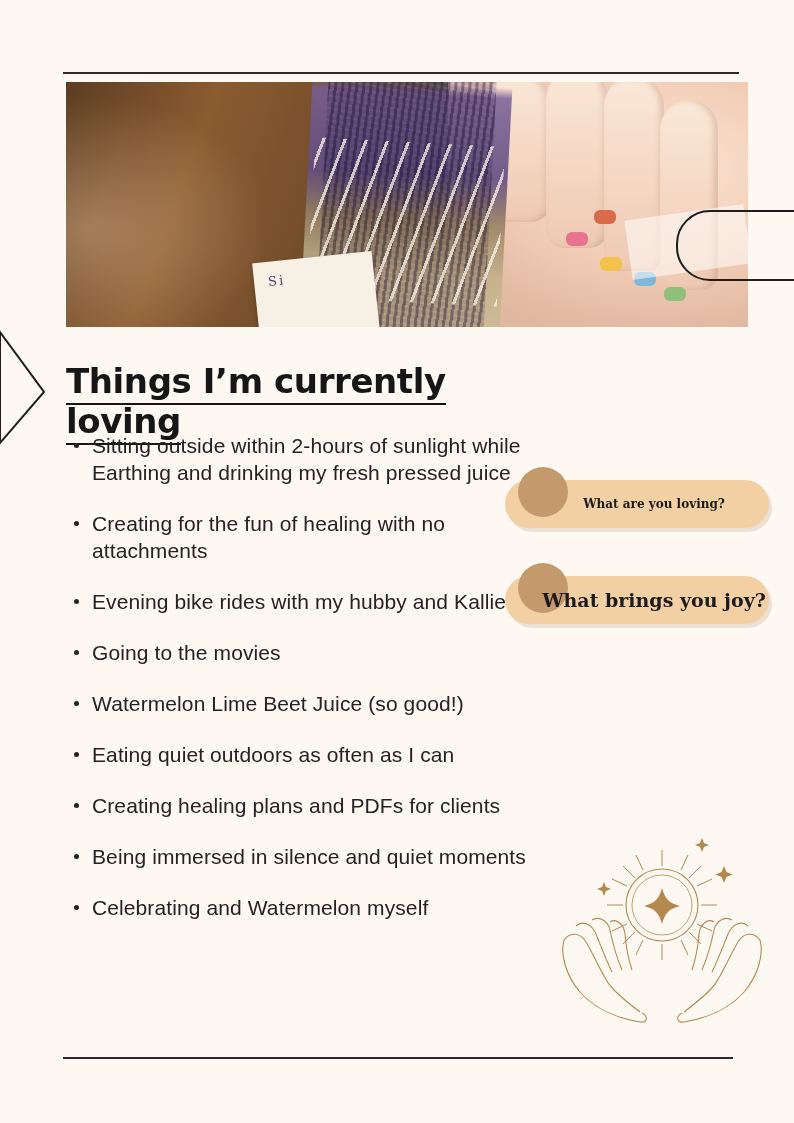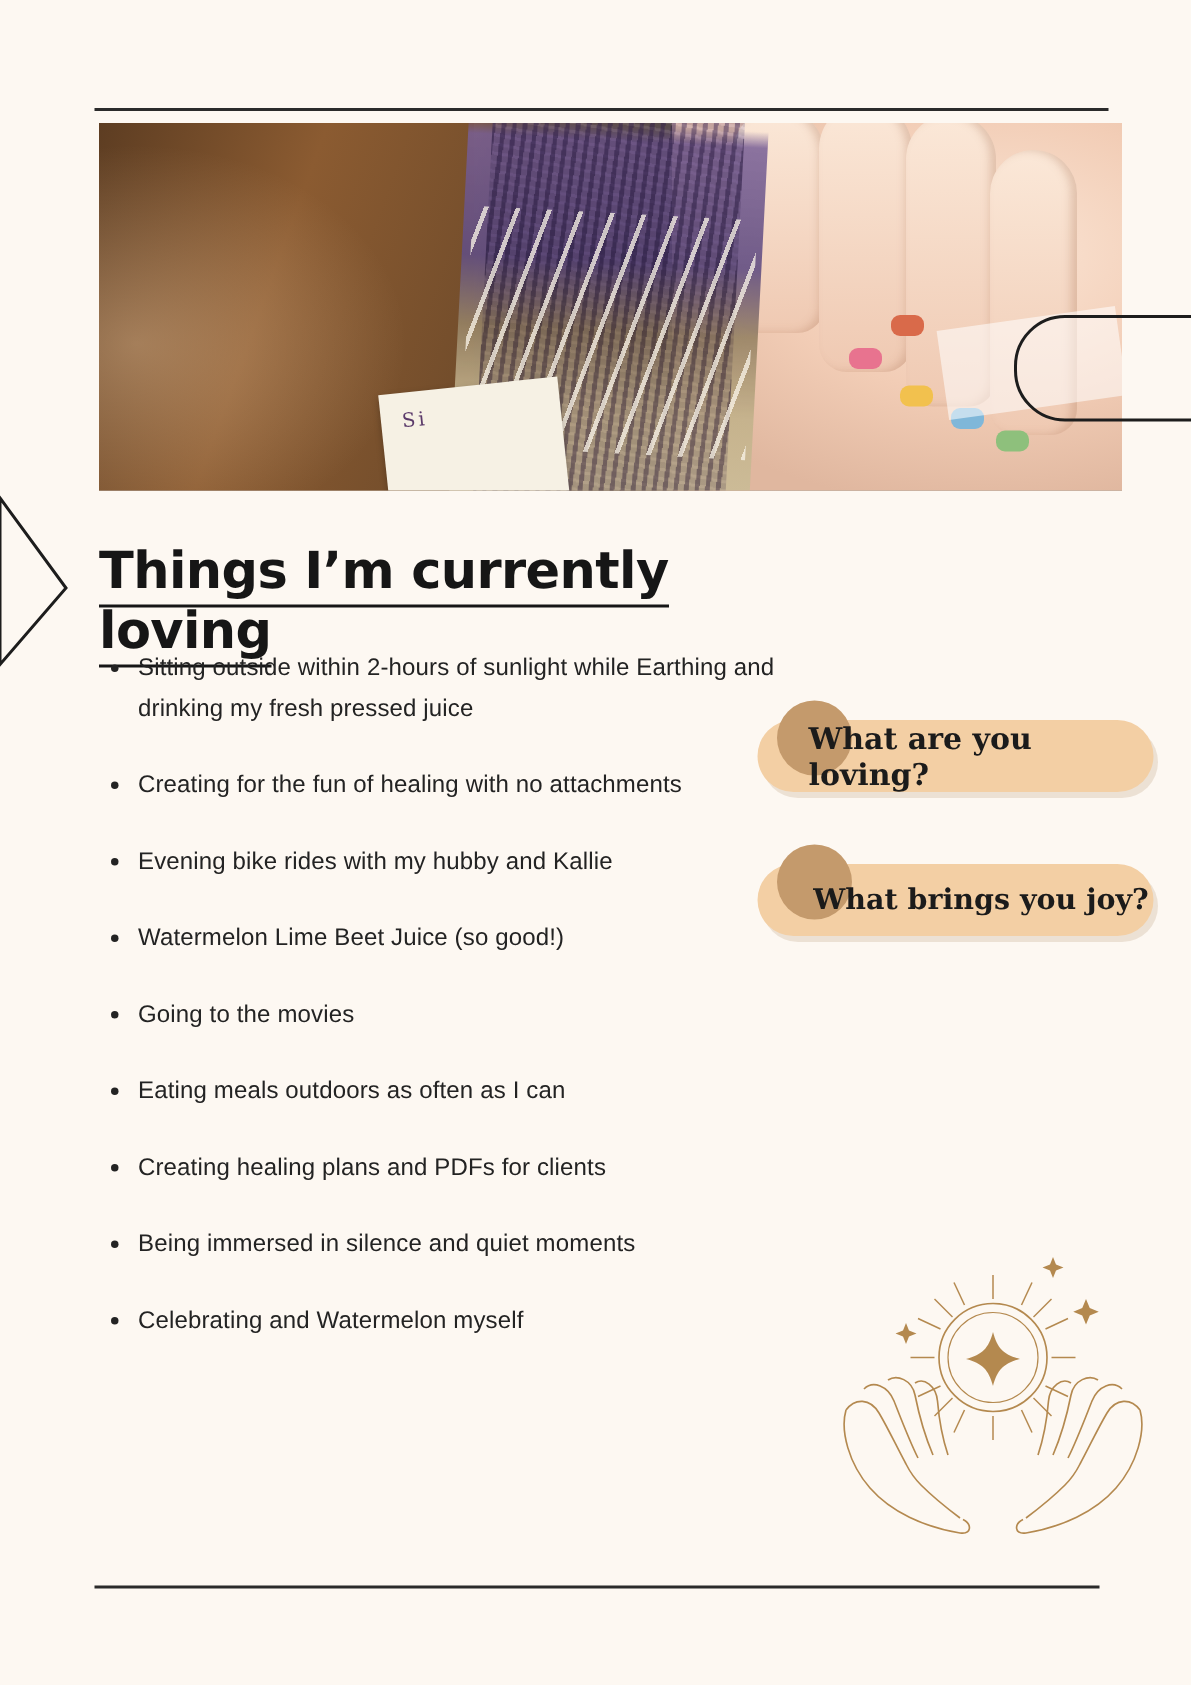--- a/index.html
+++ b/index.html
@@ -189,21 +189,21 @@
     position: absolute;
     left: 66px;
     top: 432px;
     width: 440px;
     margin: 0;
     padding: 0 0 0 26px;
     list-style: none;
   }
   .list li {
     position: relative;
-    font-size: 16px;
+    font-size: 21px;
     line-height: 27px;
     color: #232323;
     margin-bottom: 24px;
     letter-spacing: .1px;
   }
   .list li::before {
     content: "";
     position: absolute;
     left: -18px;
     top: 11px;
@@ -252,21 +252,21 @@
     height: 48px;
     display: flex;
     align-items: center;
     justify-content: center;
     font-family: "DejaVu Serif", serif;
     font-weight: 700;
     color: #1b1b1b;
     padding-left: 34px;
     box-sizing: border-box;
   }
-  .qbtn.q1 .qlabel { font-size: 20px; }
+  .qbtn.q1 .qlabel { font-size: 12px; }
   .qbtn.q2 .qlabel { font-size: 14px; }
   .qbtn.q3 .qlabel { font-size: 19px; }
 
   
   .sun-art {
     position: absolute;
     left: 552px;
     top: 820px;
     width: 220px;
     height: 215px;
@@ -307,23 +307,23 @@
 
 <h1 class="heading">
   <span>Things I’m currently</span><br>
   <span>loving</span>
 </h1>
 
 <ul class="list">
   <li>Sitting outside within 2-hours of sunlight while Earthing and drinking my fresh pressed juice</li>
   <li>Creating for the fun of healing with no attachments</li>
   <li>Evening bike rides with my hubby and Kallie</li>
+  <li>Going to the movies</li>
   <li>Watermelon Lime Beet Juice (so good!)</li>
-  <li>Going to the movies</li>
-  <li>Eating meals outdoors as often as I can</li>
+  <li>Eating quiet outdoors as often as I can</li>
   <li>Creating healing plans and PDFs for clients</li>
   <li>Being immersed in silence and quiet moments</li>
   <li>Celebrating and Watermelon myself</li>
 </ul>
 
 <div class="qbtns">
   <div class="qbtn q1">
     <div class="bar"></div>
     <div class="knob"></div>
     <div class="qlabel">What are you loving?</div>

